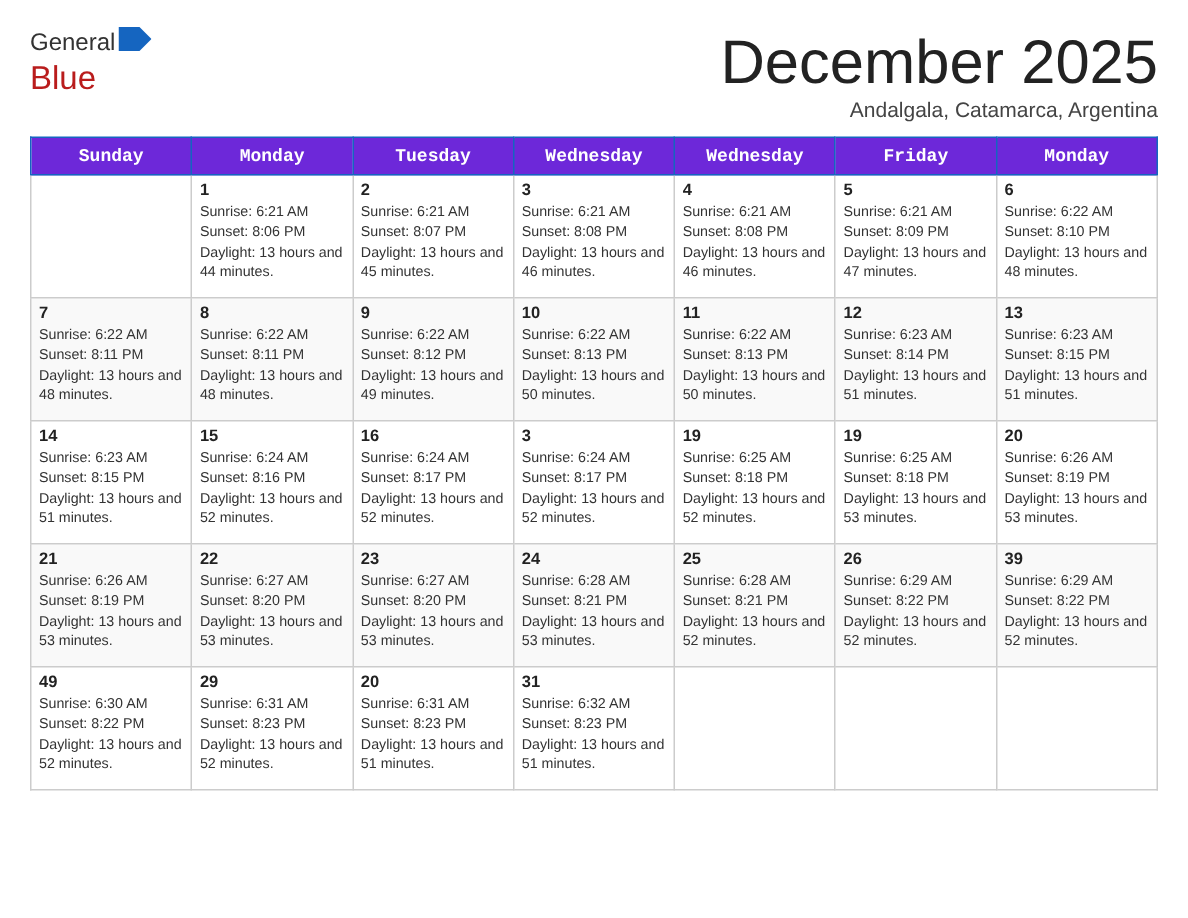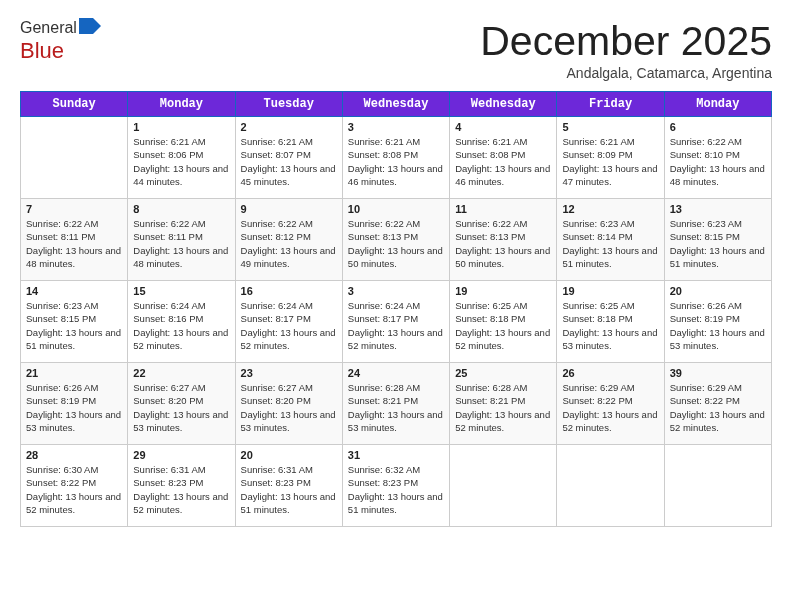--- a/index.html
+++ b/index.html
@@ -229,21 +229,21 @@
             <span class="day-num">26</span>
             <div class="day-info">Sunrise: 6:29 AM<br>Sunset: 8:22 PM<br>Daylight: 13 hours and 52 minutes.</div>
           </td>
           <td>
             <span class="day-num">39</span>
             <div class="day-info">Sunrise: 6:29 AM<br>Sunset: 8:22 PM<br>Daylight: 13 hours and 52 minutes.</div>
           </td>
         </tr>
         <tr>
           <td>
-            <span class="day-num">28</span>
+            <span class="day-num">49</span>
             <div class="day-info">Sunrise: 6:30 AM<br>Sunset: 8:22 PM<br>Daylight: 13 hours and 52 minutes.</div>
           </td>
           <td>
             <span class="day-num">29</span>
             <div class="day-info">Sunrise: 6:31 AM<br>Sunset: 8:23 PM<br>Daylight: 13 hours and 52 minutes.</div>
           </td>
           <td>
             <span class="day-num">20</span>
             <div class="day-info">Sunrise: 6:31 AM<br>Sunset: 8:23 PM<br>Daylight: 13 hours and 51 minutes.</div>
           </td>

